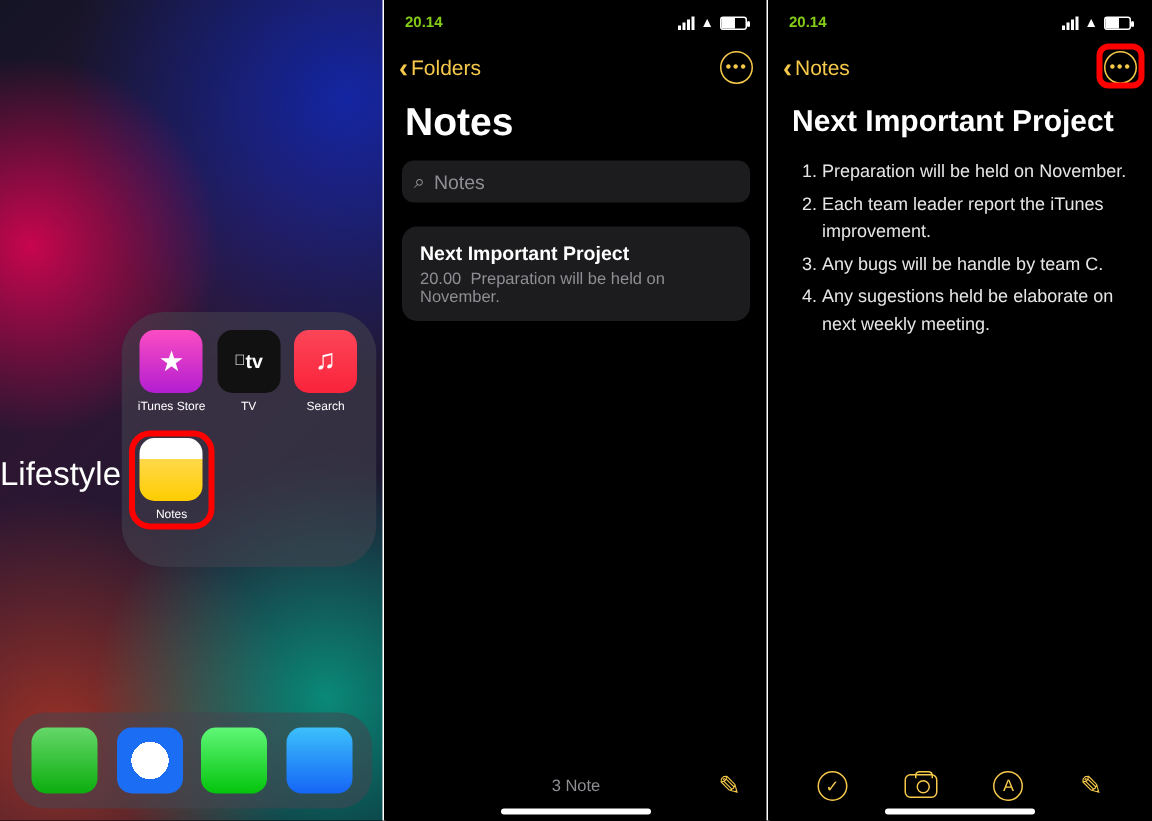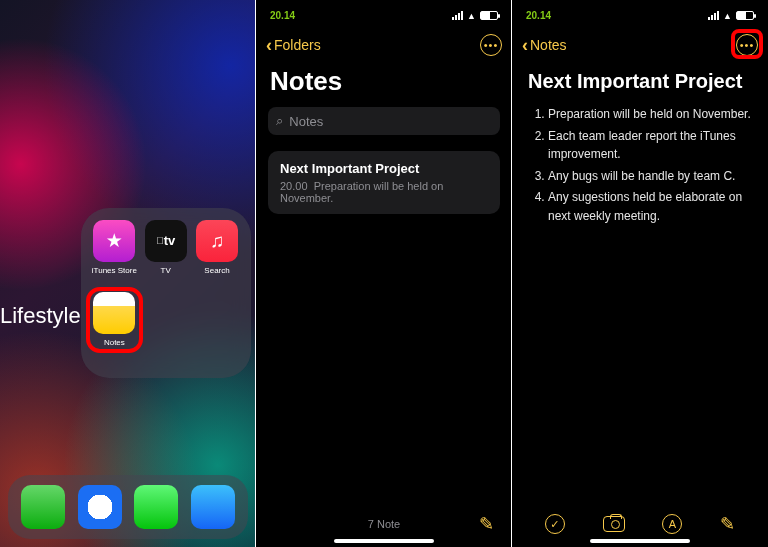--- a/index.html
+++ b/index.html
@@ -271,21 +271,21 @@
     <span>⌕</span>
     <span>Notes</span>
   </div>
   <div class="note-item">
     <div class="note-item-title">Next Important Project</div>
     <div class="note-item-sub">
       <span>20.00</span>&nbsp;&nbsp;<span>Preparation will be held on November.</span>
     </div>
   </div>
   <div class="toolbar">
-    <span>7 Note</span>
+    <span>3 Note</span>
     <span class="compose">
       <span>✎</span>
     </span>
   </div>
   <div class="home-ind"></div>
 </div>
 
 <div class="divider" style="left:511px"></div>
 
 <div class="pane pane3">

